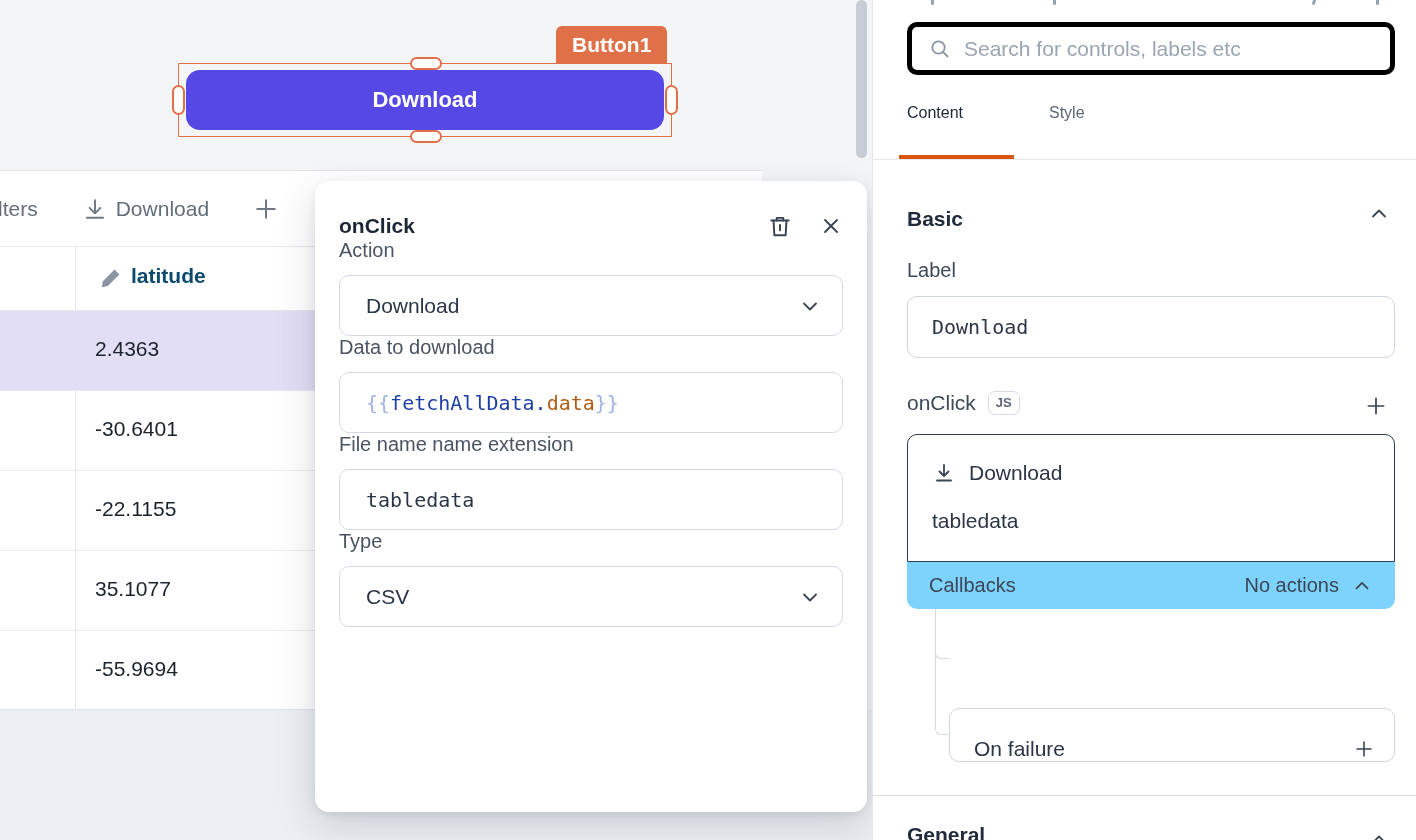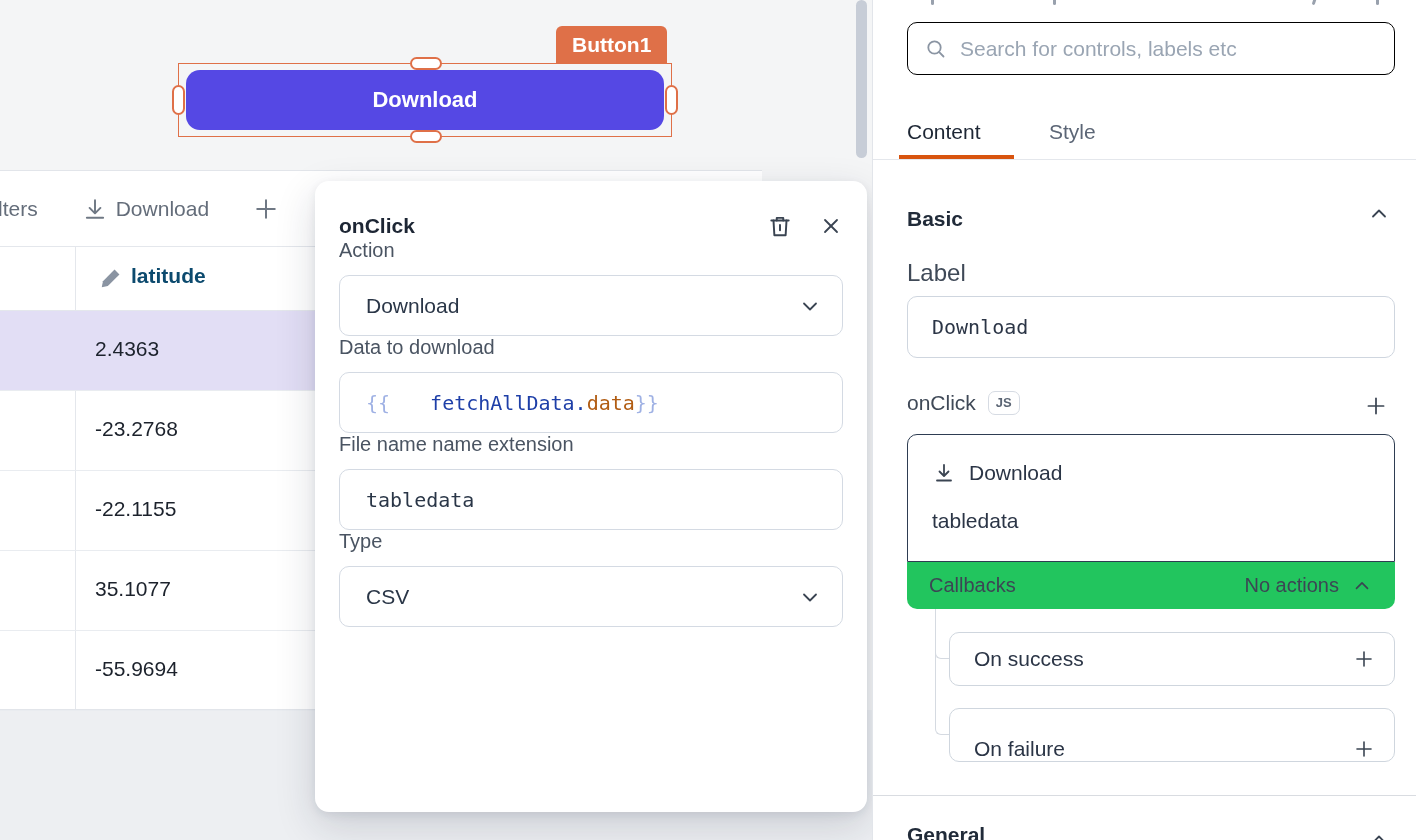--- a/index.html
+++ b/index.html
@@ -46,51 +46,51 @@
   .m-header { margin-top: 32px; display: flex; align-items: center; }
   .m-title { flex: 1; font-size: 21px; font-weight: 700; color: #1d2634; }
   .m-hicon { color: #3a4452; cursor: pointer; margin-left: 26px; display: flex; }
   .m-label { font-size: 20px; color: #4a5462; }
   .m-box { margin-top: 13px; height: 61px; border: 1px solid #d4dae3; border-radius: 10px; display: flex; align-items: center;
     padding: 0 20px 0 26px; font-size: 21px; color: #2a3647; background: #fff; cursor: pointer; }
   .m-box .grow { flex: 1; }
   .m-box.code { font-family: "DejaVu Sans Mono", monospace; font-size: 20px; cursor: text; }
   .m-box.mono { font-family: "DejaVu Sans Mono", monospace; font-size: 20px; cursor: text; }
   .tok-brace { color: #9fb1e4; }
-  .tok-ident { color: #1e3fa8; margin-left: 40px; }
+  .tok-ident { color: #1e3fa8; }
   .tok-dot { color: #1e3fa8; }
   .tok-prop { color: #b15c12; }
 
   
   .panel { position: absolute; left: 872px; top: 0; width: 544px; height: 840px; background: #fff; border-left: 1px solid #e2e5ea; overflow: hidden; }
   .frag { position: absolute; top: -4px; width: 3px; height: 9px; background: #99a1ad; border-radius: 2px; }
-  .search-box { position: absolute; left: 34px; top: 22px; width: 488px; height: 53px; border: 1px solid #000000; border-radius: 10px;
+  .search-box { position: absolute; left: 34px; top: 22px; width: 488px; height: 53px; border: 5px solid #000000; border-radius: 10px;
     display: flex; align-items: center; padding: 0 16px; }
   .search-box input { border: 0; outline: none; flex: 1; font-size: 21px; color: #2a3647; margin-left: 12px; font-family: "Liberation Sans", sans-serif; }
   .search-box input::placeholder { color: #9aa5b3; }
-  .tab { position: absolute; top: 120px; font-size: 21px; cursor: pointer; }
+  .tab { position: absolute; top: 104px; font-size: 16px; cursor: pointer; }
   .tab.active { left: 34px; color: #1d2634; }
   .tab.inactive { left: 176px; color: #5c6676; }
   .tab-underline { position: absolute; left: 26px; top: 155px; width: 115px; height: 5px; background: #d8540f; }
   .tabs-divider { position: absolute; left: 0; right: 0; top: 159px; height: 1px; background: #e4e7ec; }
   .section-title { position: absolute; left: 34px; font-size: 21px; font-weight: 700; color: #212b39; margin-top: 9px; }
   .p-chevron { position: absolute; color: #3a4452; cursor: pointer; display: flex; }
-  .p-label { position: absolute; left: 34px; font-size: 24px; color: #3f4957; text-align: center; }
+  .p-label { position: absolute; left: 34px; font-size: 20px; color: #3f4957; text-align: center; }
   .p-input { position: absolute; left: 34px; width: 488px; height: 62px; border: 1px solid #cfd6df; border-radius: 10px;
     display: flex; align-items: center; padding: 0 24px; font-family: "DejaVu Sans Mono", monospace; font-size: 20px; color: #2b3546; }
   .onclick-row { position: absolute; left: 34px; top: 391px; display: flex; align-items: center; }
   .onclick-row .lbl { font-size: 21px; color: #3f4957; }
   .js-badge { margin-left: 12px; border: 1px solid #d6dbe3; border-radius: 7px; padding: 3px 7px 4px; font-size: 13px; font-weight: 700;
     color: #5b6574; cursor: pointer; }
   .action-card { position: absolute; left: 34px; top: 434px; width: 488px; height: 128px; border: 1.5px solid #2e3d52;
     border-radius: 10px 10px 0 0; background: #fff; cursor: pointer; }
   .action-card .row1 { position: absolute; left: 24px; top: 26px; display: flex; align-items: center; color: #3a4452; }
   .action-card .row1 .txt { font-size: 21px; color: #2b3546; margin-left: 13px; }
   .action-card .row2 { position: absolute; left: 24px; top: 74px; font-size: 21px; color: #2b3546; }
-  .callbacks { position: absolute; left: 34px; top: 562px; width: 488px; height: 47px; background: #22c55e; border-radius: 0 0 10px 10px;
+  .callbacks { position: absolute; left: 34px; top: 562px; width: 488px; height: 47px; background: #7dd3fc; border-radius: 0 0 10px 10px;
     display: flex; align-items: center; padding: 0 22px; cursor: pointer; }
   .callbacks .t { font-size: 20px; color: #3c4654; flex: 1; }
   .callbacks .s { font-size: 20px; color: #3c4654; margin-right: 12px; }
   .elbow { position: absolute; left: 62px; top: 609px; width: 14px; border-left: 1.5px solid #d5dae1; border-bottom: 1.5px solid #d5dae1;
     border-radius: 0 0 0 6px; }
   .elbow.e1 { height: 50px; }
   .elbow.e2 { height: 126px; }
   .cb-card { position: absolute; left: 76px; width: 446px; height: 54px; border: 1px solid #cfd6de; border-radius: 10px; background: #fff;
     display: flex; align-items: center; padding: 0 18px 0 24px; cursor: pointer; }
   .cb-card .t { flex: 1; font-size: 21px; color: #2b3546; }
@@ -131,21 +131,21 @@
           <svg width="26" height="26" viewBox="0 0 24 24" fill="#8a94a2">
               <path d="M16.2 3.3l4.5 4.5-10.7 10.7-5.6 1.1 1.1-5.6L16.2 3.3z"></path>
             </svg>
         </span>
         <span class="hname">latitude</span>
       </div>
       <div class="trow hl">
         <span class="val">2.4363</span>
       </div>
       <div class="trow">
-        <span class="val">-23.2768</span>
+        <span class="val">-30.6401</span>
       </div>
       <div class="trow">
         <span class="val">-22.1155</span>
       </div>
       <div class="trow">
         <span class="val">35.1077</span>
       </div>
       <div class="trow">
         <span class="val">-55.9694</span>
       </div>
@@ -280,29 +280,20 @@
       <span>
         <svg width="22" height="22" viewBox="0 0 24 24" fill="none" stroke="#3a4452" stroke-width="1.8" stroke-linecap="round" stroke-linejoin="round">
             <path d="M6 14.5l6-6 6 6"></path>
           </svg>
       </span>
     </div>
 
     <div class="elbow e1"></div>
     <div class="elbow e2"></div>
 
-    <div class="cb-card success">
-      <span class="t">On success</span>
-      <span>
-        <svg width="24" height="24" viewBox="0 0 24 24" fill="none" stroke="#3a4452" stroke-width="1.6" stroke-linecap="round">
-            <path d="M12 5v14"></path>
-            <path d="M5 12h14"></path>
-          </svg>
-      </span>
-    </div>
     <div class="cb-card failure">
       <span class="t">On failure</span>
       <span>
         <svg width="24" height="24" viewBox="0 0 24 24" fill="none" stroke="#3a4452" stroke-width="1.6" stroke-linecap="round">
             <path d="M12 5v14"></path>
             <path d="M5 12h14"></path>
           </svg>
       </span>
     </div>
 

